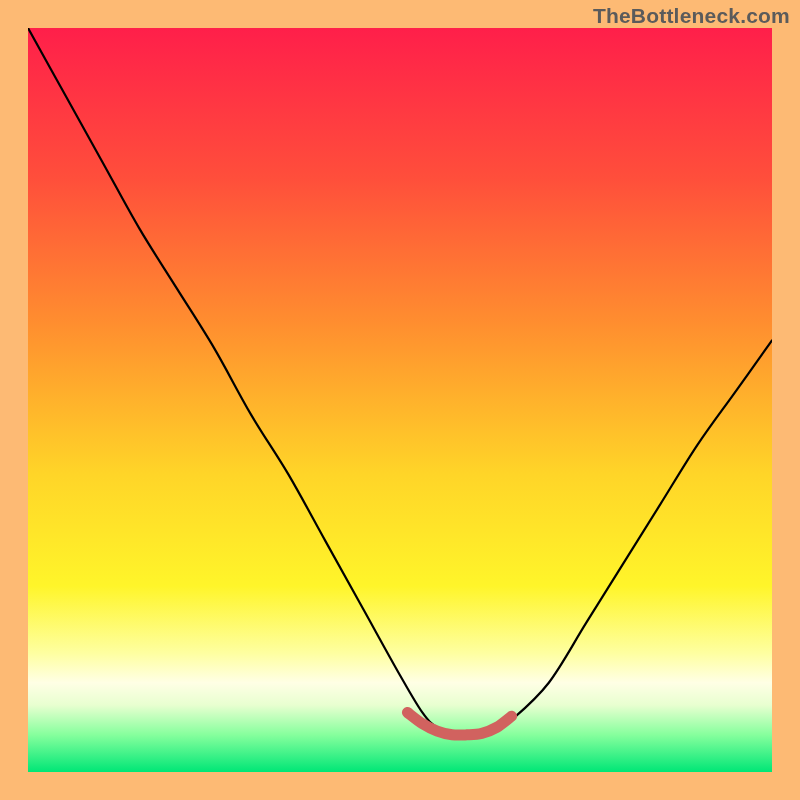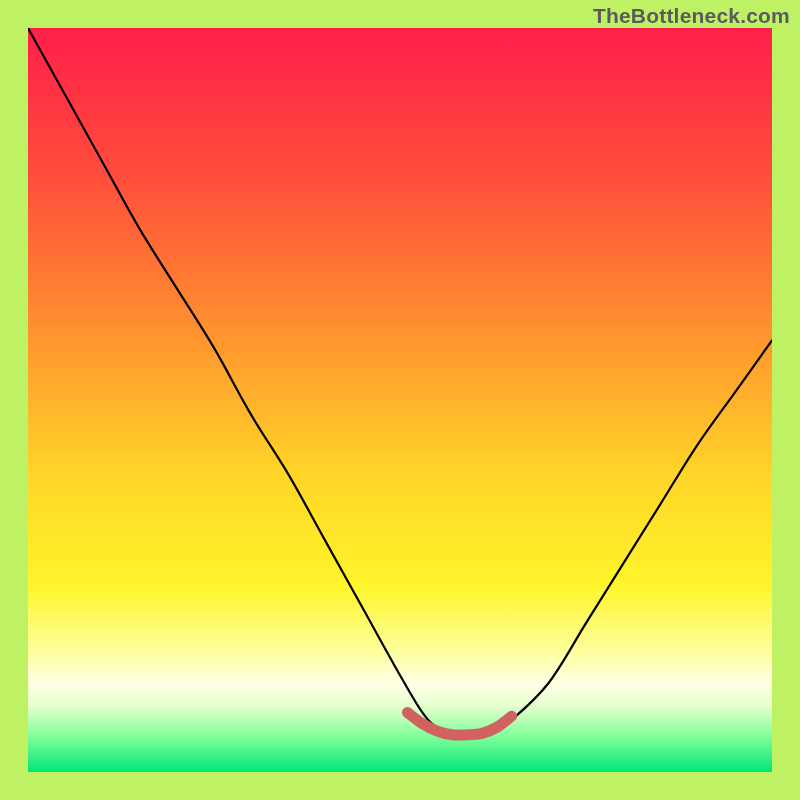--- a/index.html
+++ b/index.html
@@ -8,21 +8,21 @@
     width: 800px;
     height: 800px;
     background: #000;
     overflow: hidden;
     font-family: Arial, Helvetica, sans-serif;
   }
   .frame {
     position: relative;
     width: 800px;
     height: 800px;
-    background: #bef264;
+    background: #fdba74;
   }
   .plot-area {
     position: absolute;
     left: 28px;
     top: 28px;
     width: 744px;
     height: 744px;
     overflow: hidden;
   }
   .gradient-bg {

